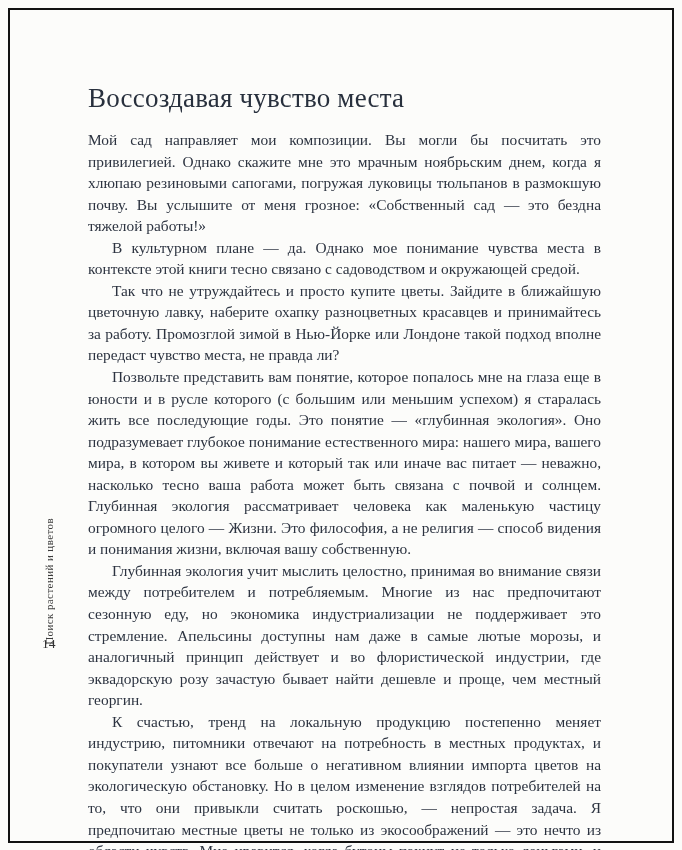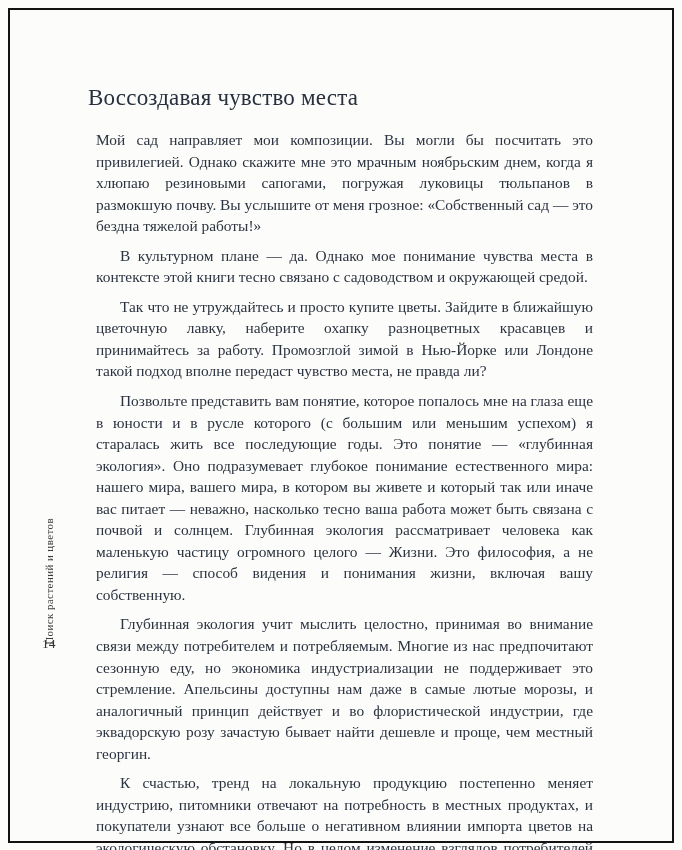--- a/index.html
+++ b/index.html
@@ -24,28 +24,28 @@
   .content {
     position: absolute;
     left: 88px;
     top: 82px;
     width: 513px;
     color: #2c3340;
   }
   .page-title {
     font-family: "Liberation Serif", serif;
     font-weight: 400;
-    font-size: 23px;
+    font-size: 27px;
     line-height: 32px;
     letter-spacing: 0.2px;
     margin: 0 0 15px 0;
     color: #28303d;
   }
   .body-text p {
-    margin: 8px;
+    margin: 0;
     font-size: 15.4px;
     line-height: 21.55px;
     text-align: justify;
     text-indent: 24px;
     color: #2c3340;
   }
   .body-text p.no-indent { text-indent: 0; }
   .vertical-caption {
     position: absolute;
     left: 43px;

